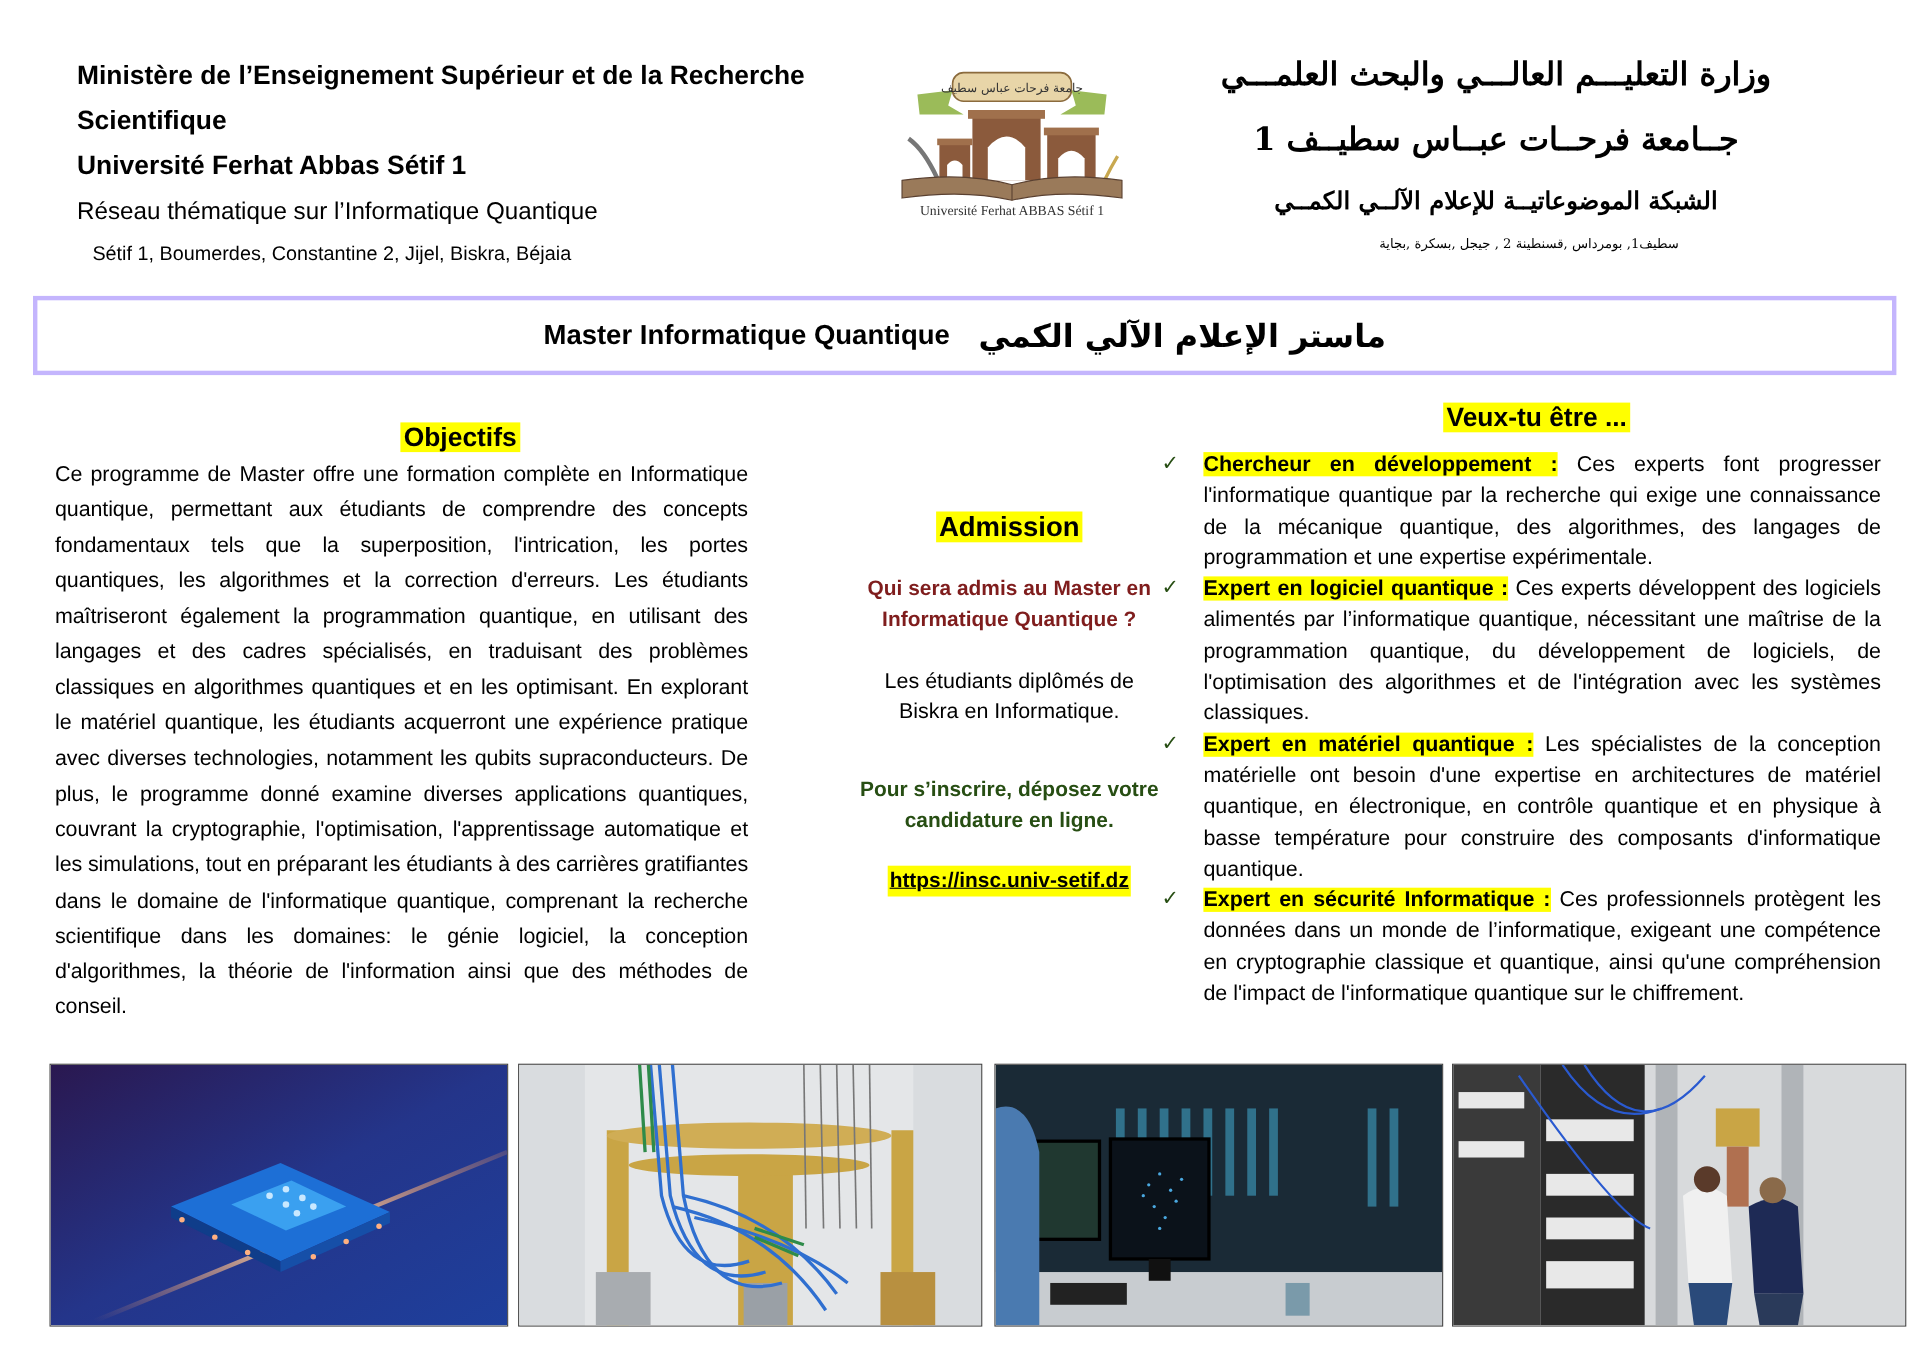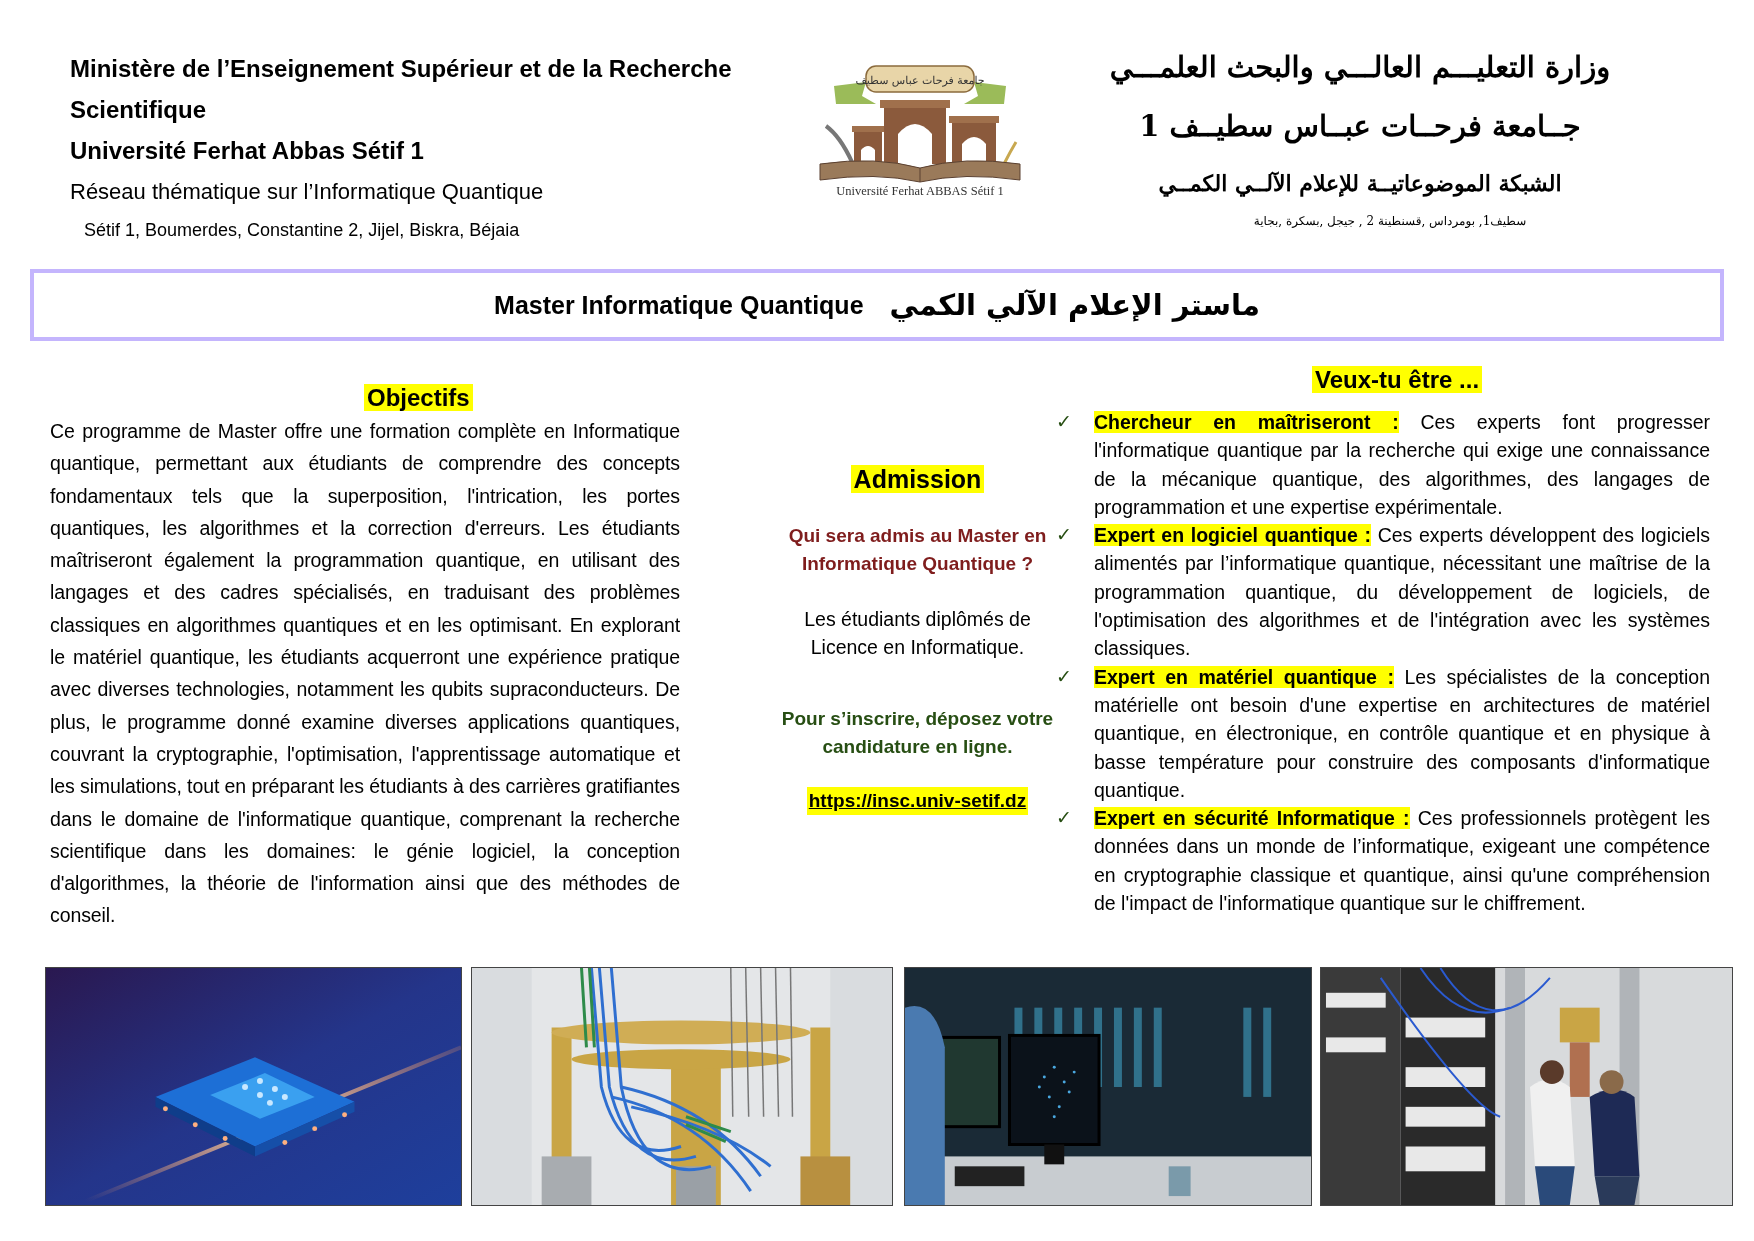--- a/index.html
+++ b/index.html
@@ -167,32 +167,32 @@
   <div class="sec-head" style="left:328px; top:379px;margin-left:36px;">
     <span class="hl">Objectifs</span>
   </div>
   <div class="objectifs-body">Ce programme de Master offre une formation complète en Informatique quantique, permettant aux étudiants de comprendre des concepts fondamentaux tels que la superposition, l'intrication, les portes quantiques, les algorithmes et la correction d'erreurs. Les étudiants maîtriseront également la programmation quantique, en utilisant des langages et des cadres spécialisés, en traduisant des problèmes classiques en algorithmes quantiques et en les optimisant. En explorant le matériel quantique, les étudiants acquerront une expérience pratique avec diverses technologies, notamment les qubits supraconducteurs. De plus, le programme donné examine diverses applications quantiques, couvrant la cryptographie, l'optimisation, l'apprentissage automatique et les simulations, tout en préparant les étudiants à des carrières gratifiantes dans le domaine de l'informatique quantique, comprenant la recherche scientifique dans les domaines: le génie logiciel, la conception d'algorithmes, la théorie de l'information ainsi que  des méthodes de conseil.</div>
 
   <div class="admission">
     <div class="h">
       <span class="hl" style="padding:0 3px;">Admission</span>
     </div>
     <div class="q">Qui sera admis au Master en Informatique Quantique ?</div>
-    <div class="a">Les étudiants diplômés de Licence en Informatique.</div>
+    <div class="a">Les étudiants diplômés de Biskra en Informatique.</div>
     <div class="p">Pour s’inscrire, déposez votre candidature en ligne.</div>
     <a class="link hl">https://insc.univ-setif.dz</a>
   </div>
 
   <div class="sec-head" style="left:1312px; top:361px;">
     <span class="hl">Veux-tu être ...</span>
   </div>
   <ul class="veux-list">
     <li>
       <span class="check">✓</span>
-      <span class="term hl">Chercheur en maîtriseront :</span><span> Ces experts font progresser l'informatique quantique par la recherche qui exige une connaissance de la mécanique quantique, des algorithmes, des langages de programmation et une expertise expérimentale.</span>
+      <span class="term hl">Chercheur en développement :</span><span> Ces experts font progresser l'informatique quantique par la recherche qui exige une connaissance de la mécanique quantique, des algorithmes, des langages de programmation et une expertise expérimentale.</span>
     </li>
     <li>
       <span class="check">✓</span>
       <span class="term hl">Expert en logiciel quantique :</span><span> Ces experts développent des logiciels alimentés par l’informatique quantique, nécessitant une maîtrise de la programmation quantique, du développement de logiciels, de l'optimisation des algorithmes et de l'intégration avec les systèmes classiques.</span>
     </li>
     <li>
       <span class="check">✓</span>
       <span class="term hl">Expert en matériel quantique :</span><span> Les spécialistes de la conception matérielle ont besoin d'une expertise en architectures de matériel quantique, en électronique, en contrôle quantique et en physique à basse température pour construire des composants d'informatique quantique.</span>
     </li>
     <li>

